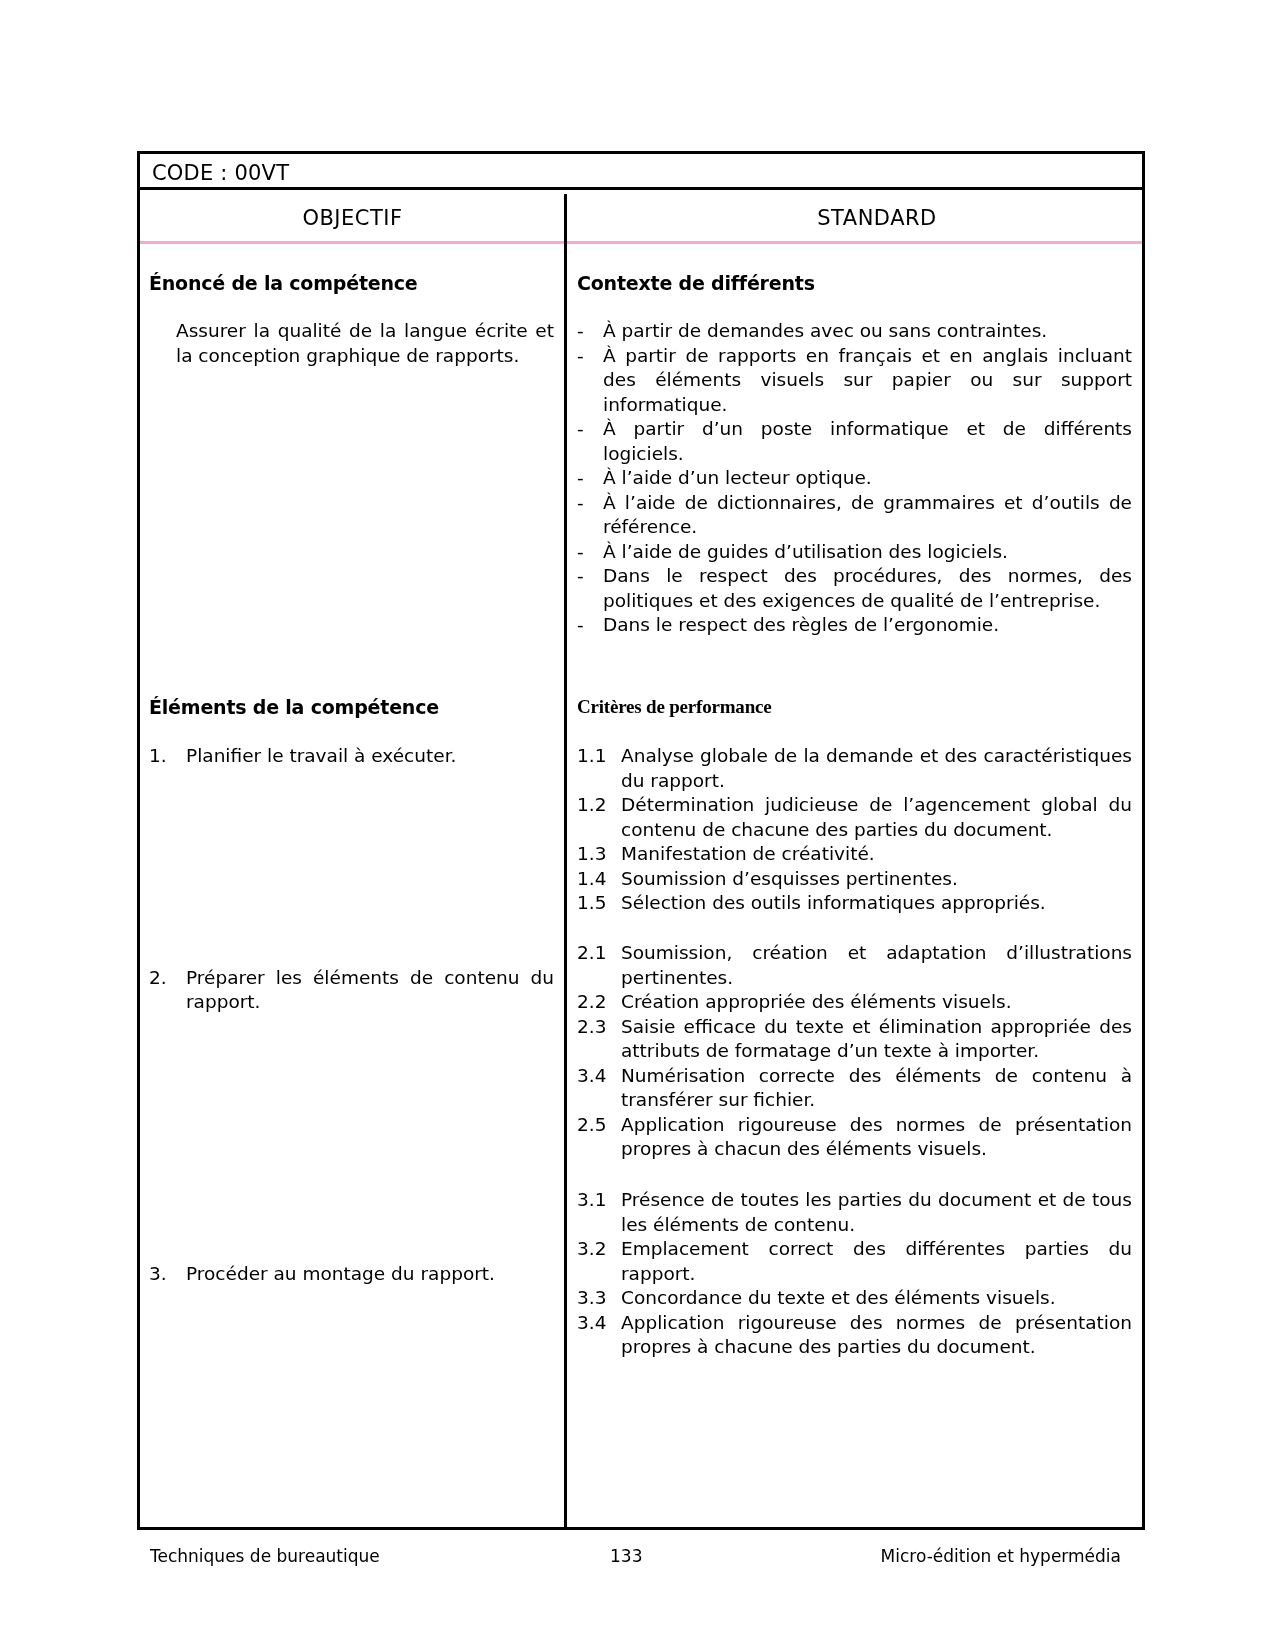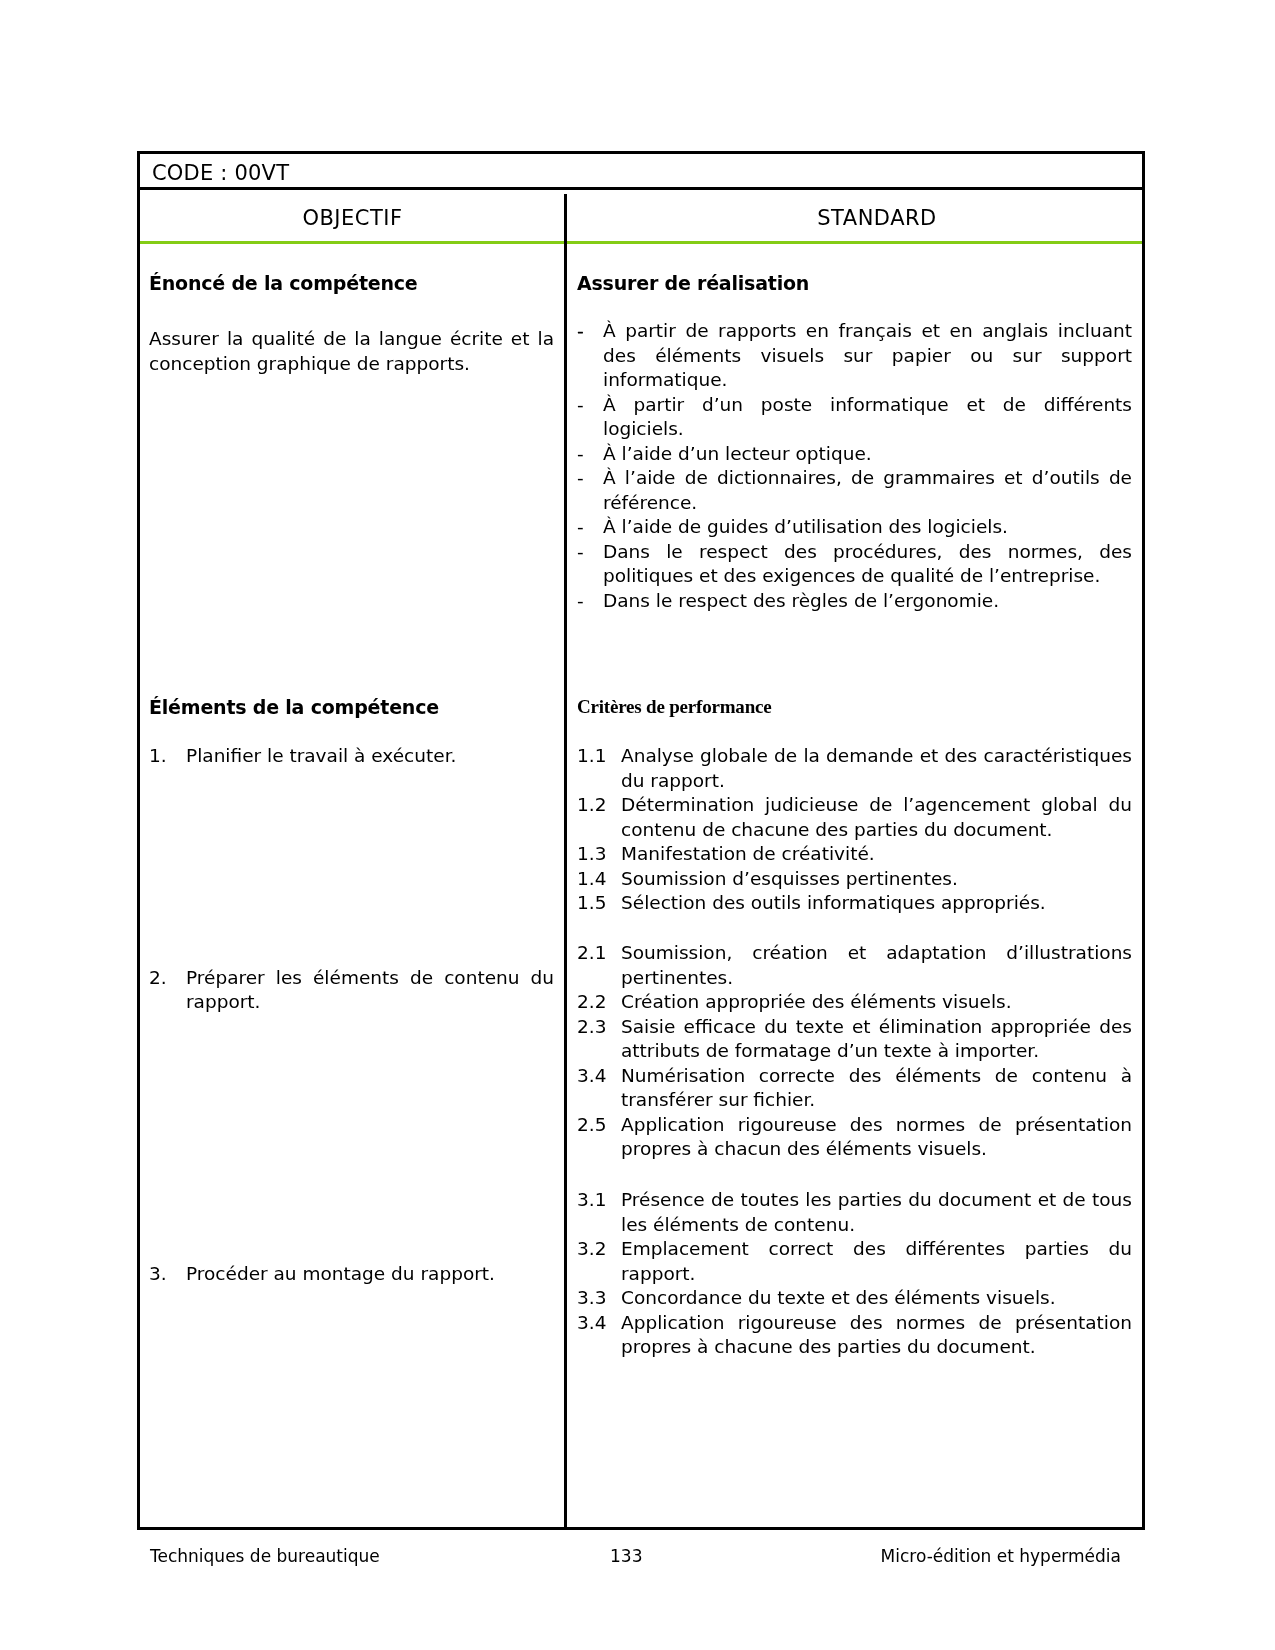--- a/index.html
+++ b/index.html
@@ -12,21 +12,21 @@
       border: 3px solid #000; box-sizing: border-box;
     }
     .code-row {
       position: absolute; left: 0; top: 0; right: 0; height: 36px;
       border-bottom: 3px solid #000; box-sizing: border-box;
       font-size: 21px; line-height: 38px; padding-left: 12px;
       letter-spacing: 0.2px;
     }
     .head-row {
       position: absolute; left: 0; right: 0; top: 40px; height: 50px;
-      border-bottom: 3px solid #84cc16; box-sizing: border-box;
+      border-bottom: 3px solid #f9a8d4; box-sizing: border-box;
     }
     .head-cell {
       position: absolute; top: 0; height: 47px; line-height: 48px;
       text-align: center; font-size: 21px; letter-spacing: 0.5px;
     }
     .head-left { left: 0; width: 425px; }
     .head-right { left: 428px; right: 0; padding-left: 44px; }
     .divider {
       position: absolute; left: 424px; top: 40px; bottom: 0; width: 3px; background: #000;
     }
@@ -62,43 +62,43 @@
   <div class="code-row">CODE :  00VT</div>
 
   <div class="head-row">
     <div class="head-cell head-left">OBJECTIF</div>
     <div class="head-cell head-right">STANDARD</div>
   </div>
   <div class="divider"></div>
 
   <div class="col col-left">
     <div class="section-title" style="top:27px;">Énoncé de la compétence</div>
-    <div class="block para" style="top:83px;">Assurer la qualité de la langue écrite et la conception graphique de rapports.</div>
+    <div class="block para" style="top:75px;margin-left:27px;">Assurer la qualité de la langue écrite et la conception graphique de rapports.</div>
 
     <div class="section-title" style="top:451px;">Éléments de la compétence</div>
 
     <div class="block left-li" style="top:500px;">
       <span class="num">1.</span>
       <span>Planifier le travail à exécuter.</span>
     </div>
     <div class="block left-li" style="top:697px;">
       <span class="num">2.</span>
       <span>Préparer les éléments de contenu du rapport.</span>
     </div>
     <div class="block left-li" style="top:944px;">
       <span class="num">3.</span>
       <span>Procéder au montage du rapport.</span>
     </div>
   </div>
 
   <div class="col col-right">
-    <div class="section-title" style="top:27px;">Assurer de réalisation</div>
+    <div class="section-title" style="top:27px;">Contexte de différents</div>
 
     <div class="block" style="top:75px;">
-      <div class="li"><span class="dash">-</span></div>
+      <div class="li"><span class="dash">-</span><span>À partir de demandes avec ou sans contraintes.</span></div>
       <div class="li"><span class="dash">-</span><span>À partir de rapports en français et en anglais incluant des éléments visuels sur papier ou sur support informatique.</span></div>
       <div class="li"><span class="dash">-</span><span>À partir d’un poste informatique et de différents logiciels.</span></div>
       <div class="li"><span class="dash">-</span><span>À l’aide d’un lecteur optique.</span></div>
       <div class="li"><span class="dash">-</span><span>À l’aide de dictionnaires, de grammaires et d’outils de référence.</span></div>
       <div class="li"><span class="dash">-</span><span>À l’aide de guides d’utilisation des logiciels.</span></div>
       <div class="li"><span class="dash">-</span><span>Dans le respect des procédures, des normes, des politiques et des exigences de qualité de l’entreprise.</span></div>
       <div class="li"><span class="dash">-</span><span>Dans le respect des règles de l’ergonomie.</span></div>
     </div>
 
     <div class="section-title" style="top:451px;font-family:Liberation Serif, serif;">Critères de performance</div>

